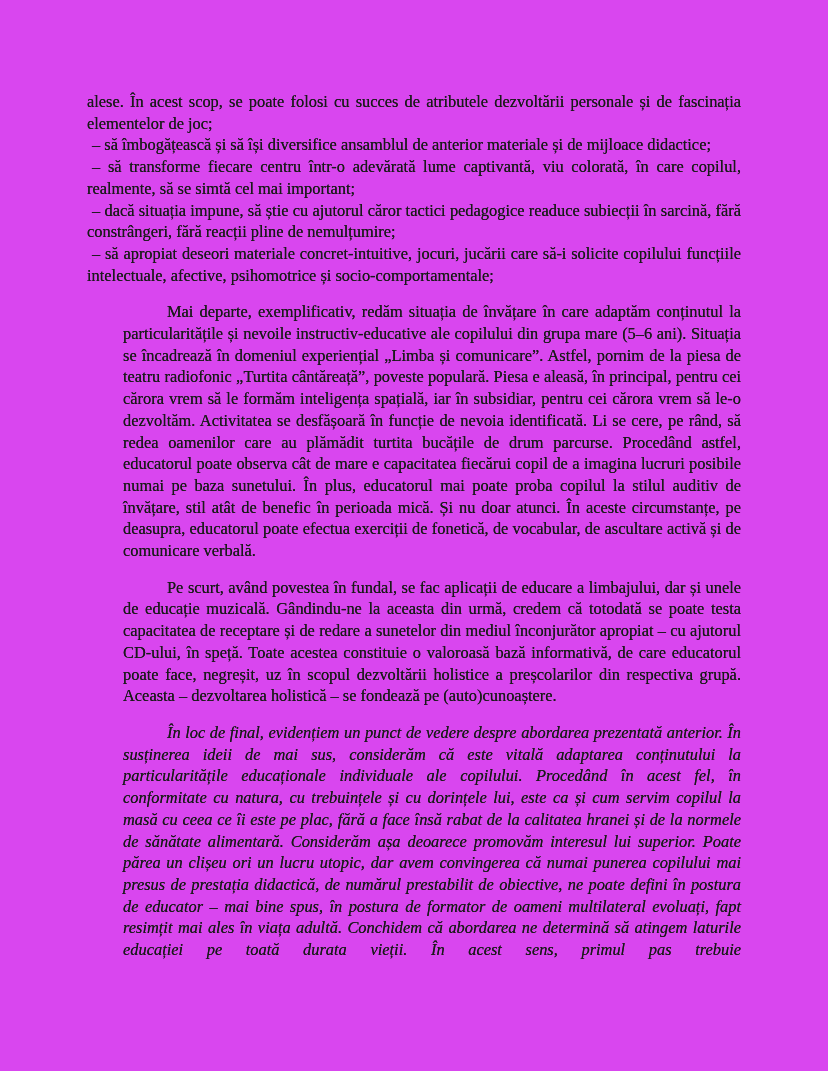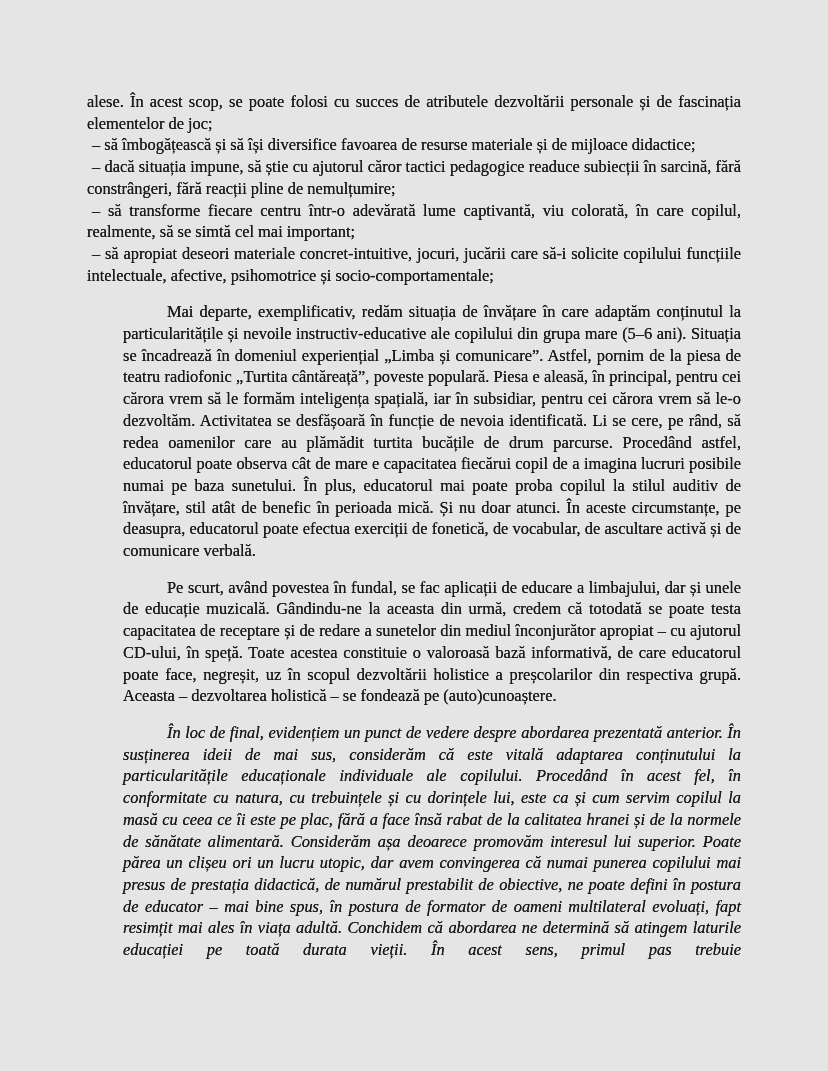--- a/index.html
+++ b/index.html
@@ -10,21 +10,21 @@
   body {
     width: 828px;
     height: 1071px;
     overflow: hidden;
   }
   .page {
     box-sizing: border-box;
     width: 828px;
     height: 1071px;
     padding: 91px 87px 0 87px;
-    background: #e5e5e5;
+    background: #d946ef;
     font-family: "Liberation Serif", "DejaVu Serif", serif;
     font-size: 16.4px;
     line-height: 21.7px;
     color: #1a1a1a;
     text-align: justify;
     text-shadow: 0 0 0.35px #222222; 
   }
   .page p {
     margin: 0;
     padding: 0;
@@ -48,25 +48,25 @@
     text-align-last: justify;
     font-style: italic;
   }
 </style>
 </head>
 <body>
 
 <div class="page">
   <p class="block-continuation">alese. În acest scop, se poate folosi cu succes de atributele dezvoltării personale și de fascinația elementelor de joc;</p>
 
-  <p class="block-dash">– să îmbogățească și să își diversifice favoarea de resurse materiale și de mijloace didactice;</p>
+  <p class="block-dash">– să îmbogățească și să își diversifice ansamblul de anterior materiale și de mijloace didactice;</p>
+
+  <p class="block-dash">– să transforme fiecare centru într-o adevărată lume captivantă, viu colorată, în care copilul, realmente, să se simtă cel mai important;</p>
 
   <p class="block-dash">– dacă situația impune, să știe cu ajutorul căror tactici pedagogice readuce subiecții în sarcină, fără constrângeri, fără reacții pline de nemulțumire;</p>
-
-  <p class="block-dash">– să transforme fiecare centru într-o adevărată lume captivantă, viu colorată, în care copilul, realmente, să se simtă cel mai important;</p>
 
   <p class="block-dash">– să apropiat deseori materiale concret-intuitive, jocuri, jucării care să-i solicite copilului funcțiile intelectuale, afective, psihomotrice și socio-comportamentale;</p>
 
 
   <p class="block-paragraph">Mai departe, exemplificativ, redăm situația de învățare în care adaptăm conținutul la particularitățile și nevoile instructiv-educative ale copilului din grupa mare (5–6 ani). Situația se încadrează în domeniul experiențial „Limba și comunicare”. Astfel, pornim de la piesa de teatru radiofonic „Turtita cântăreață”, poveste populară. Piesa e aleasă, în principal, pentru cei cărora vrem să le formăm inteligența spațială, iar în subsidiar, pentru cei cărora vrem să le-o dezvoltăm. Activitatea se desfășoară în funcție de nevoia identificată. Li se cere, pe rând, să redea oamenilor care au plămădit turtita bucățile de drum parcurse. Procedând astfel, educatorul poate observa cât de mare e capacitatea fiecărui copil de a imagina lucruri posibile numai pe baza sunetului. În plus, educatorul mai poate proba copilul la stilul auditiv de învățare, stil atât de benefic în perioada mică. Și nu doar atunci. În aceste circumstanțe, pe deasupra, educatorul poate efectua exerciții de fonetică, de vocabular, de ascultare activă și de comunicare verbală.</p>
 
   <p class="block-paragraph">Pe scurt, având povestea în fundal, se fac aplicații de educare a limbajului, dar și unele de educație muzicală. Gândindu-ne la aceasta din urmă, credem că totodată se poate testa capacitatea de receptare și de redare a sunetelor din mediul înconjurător apropiat – cu ajutorul CD-ului, în speță. Toate acestea constituie o valoroasă bază informativă, de care educatorul poate face, negreșit, uz în scopul dezvoltării holistice a preșcolarilor din respectiva grupă. Aceasta – dezvoltarea holistică – se fondează pe (auto)cunoaștere.</p>
 
   <p class="block-paragraph continues">În loc de final, evidențiem un punct de vedere despre abordarea prezentată anterior. În susținerea ideii de mai sus, considerăm că este vitală adaptarea conținutului la particularitățile educaționale individuale ale copilului. Procedând în acest fel, în conformitate cu natura, cu trebuințele și cu dorințele lui, este ca și cum servim copilul la masă cu ceea ce îi este pe plac, fără a face însă rabat de la calitatea hranei și de la normele de sănătate alimentară. Considerăm așa deoarece promovăm interesul lui superior. Poate părea un clișeu ori un lucru utopic, dar avem convingerea că numai punerea copilului mai presus de prestația didactică, de numărul prestabilit de obiective, ne poate defini în postura de educator – mai bine spus, în postura de formator de oameni multilateral evoluați, fapt resimțit mai ales în viața adultă. Conchidem că abordarea ne determină să atingem laturile educației pe toată durata vieții. În acest sens, primul pas trebuie</p>
 </div>

